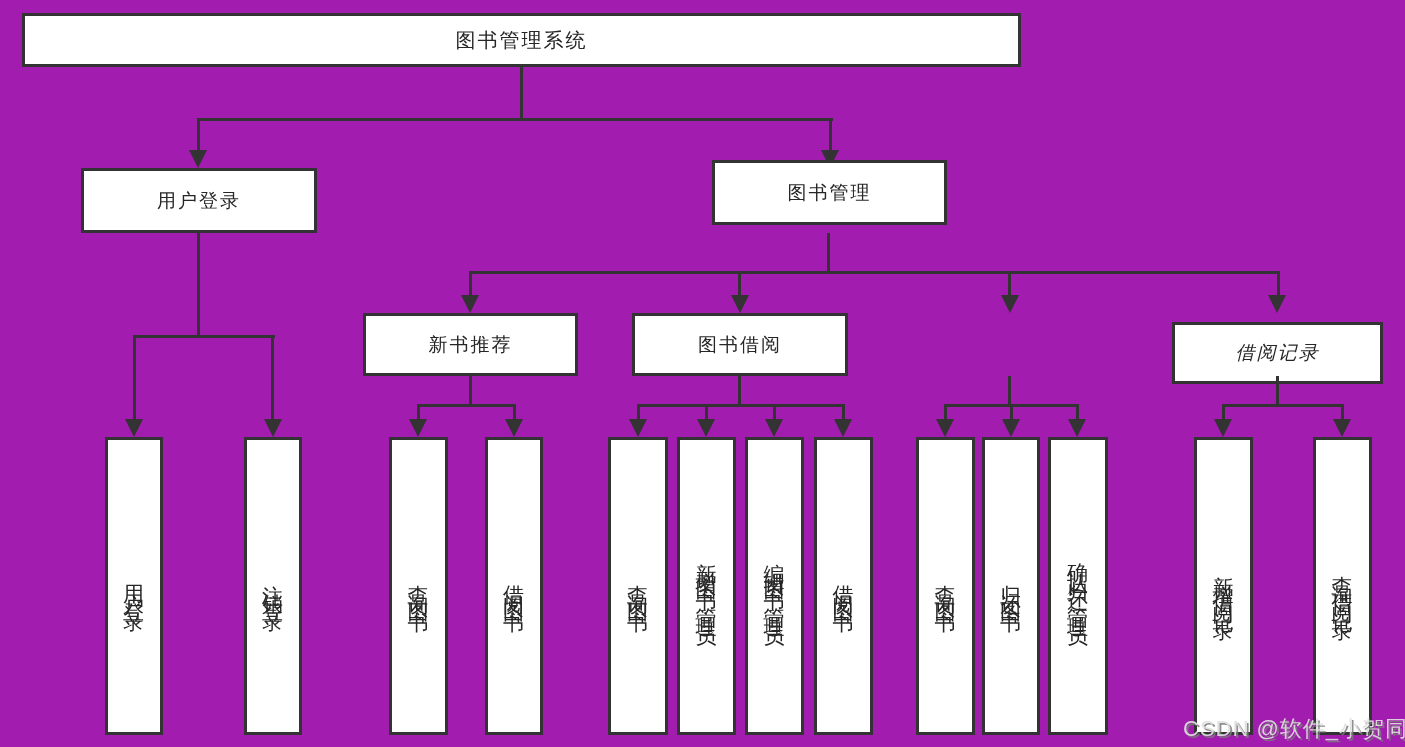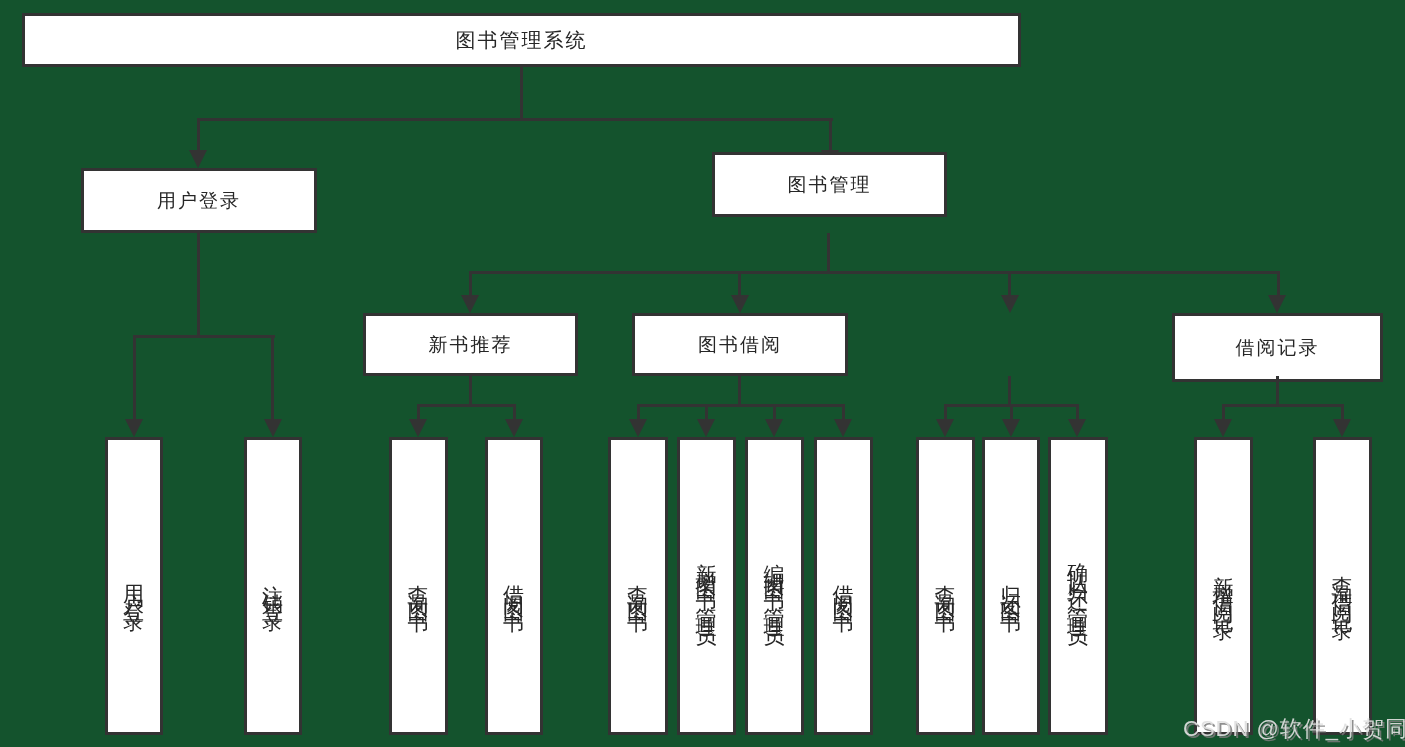--- a/index.html
+++ b/index.html
@@ -1,19 +1,19 @@
 <!DOCTYPE html>
 <html><head>
 <meta charset="utf-8">
 <style>
   html,body{margin:0;padding:0;background:#fff;}
   #canvas{
     position:relative;
     width:1405px;height:747px;
-    background:#14532d;
+    background:#a21caf;
     font-family:"Liberation Sans","DejaVu Sans",sans-serif;
     overflow:hidden;
   }
   
   .box{
     position:absolute;
     background:#fff;
     border:3px solid #333;
     box-sizing:border-box;
     display:flex;align-items:center;justify-content:center;
@@ -63,21 +63,21 @@
   <i class="ln" style="left:520px;top:67px;width:3px;height:54px;"></i>
   <i class="ln" style="left:197px;top:118px;width:636px;height:3px;"></i>
   <i class="ln" style="left:197px;top:121px;width:3px;height:31px;"></i>
   <i class="ar" style="left:189px;top:150px;"></i>
   <i class="ln" style="left:829px;top:121px;width:3px;height:31px;"></i>
   <i class="ar" style="left:821px;top:150px;"></i>
 
   <div class="box h" style="left:81px;top:168px;width:236px;height:65px;">
     <span>用户登录</span>
   </div>
-  <div class="box h" style="left:712px;top:152px;width:235px;height:65px;">
+  <div class="box h" style="left:712px;top:160px;width:235px;height:65px;">
     <span>图书管理</span>
   </div>
 
   <i class="ln" style="left:197px;top:233px;width:3px;height:105px;"></i>
   <i class="ln" style="left:133px;top:335px;width:142px;height:3px;"></i>
   <i class="ln" style="left:133px;top:338px;width:3px;height:83px;"></i>
   <i class="ar" style="left:125px;top:419px;"></i>
   <i class="ln" style="left:271px;top:338px;width:3px;height:83px;"></i>
   <i class="ar" style="left:264px;top:419px;"></i>
 
@@ -91,21 +91,21 @@
   <i class="ar" style="left:1001px;top:295px;"></i>
   <i class="ln" style="left:1277px;top:274px;width:3px;height:23px;"></i>
   <i class="ar" style="left:1268px;top:295px;"></i>
 
   <div class="box h" style="left:363px;top:313px;width:215px;height:63px;">
     <span>新书推荐</span>
   </div>
   <div class="box h" style="left:632px;top:313px;width:216px;height:63px;align-items:center;">
     <span>图书借阅</span>
   </div>
-  <div class="box h" style="left:1172px;top:313px;width:211px;height:69px;">
+  <div class="box h" style="left:1172px;top:322px;width:211px;height:62px;font-style:italic;">
     <span>借阅记录</span>
   </div>
 
   <i class="ln" style="left:469px;top:376px;width:3px;height:31px;"></i>
   <i class="ln" style="left:417px;top:404px;width:99px;height:3px;"></i>
   <i class="ln" style="left:417px;top:407px;width:3px;height:14px;"></i>
   <i class="ar" style="left:409px;top:419px;"></i>
   <i class="ln" style="left:513px;top:407px;width:3px;height:14px;"></i>
   <i class="ar" style="left:505px;top:419px;"></i>
 

